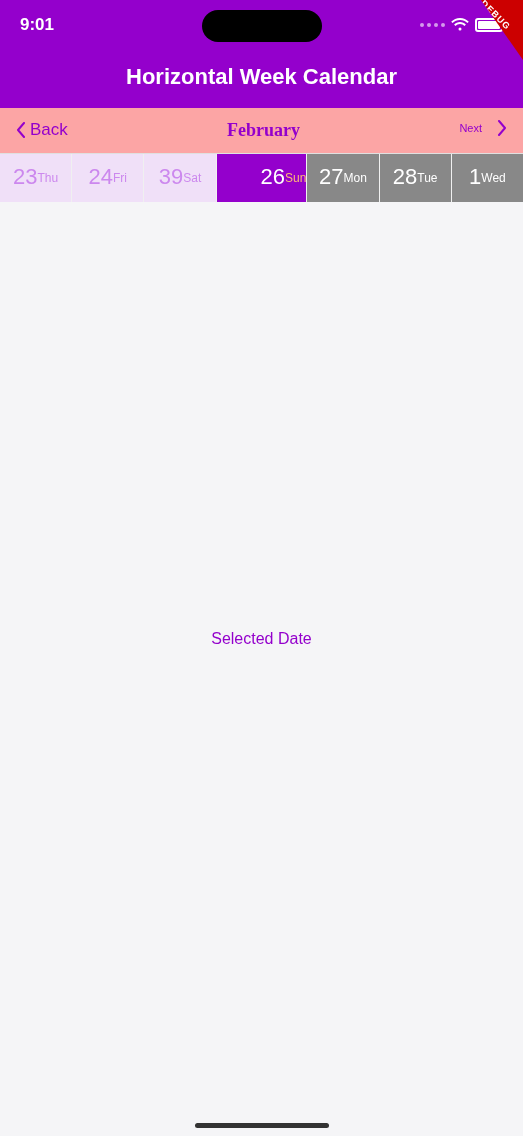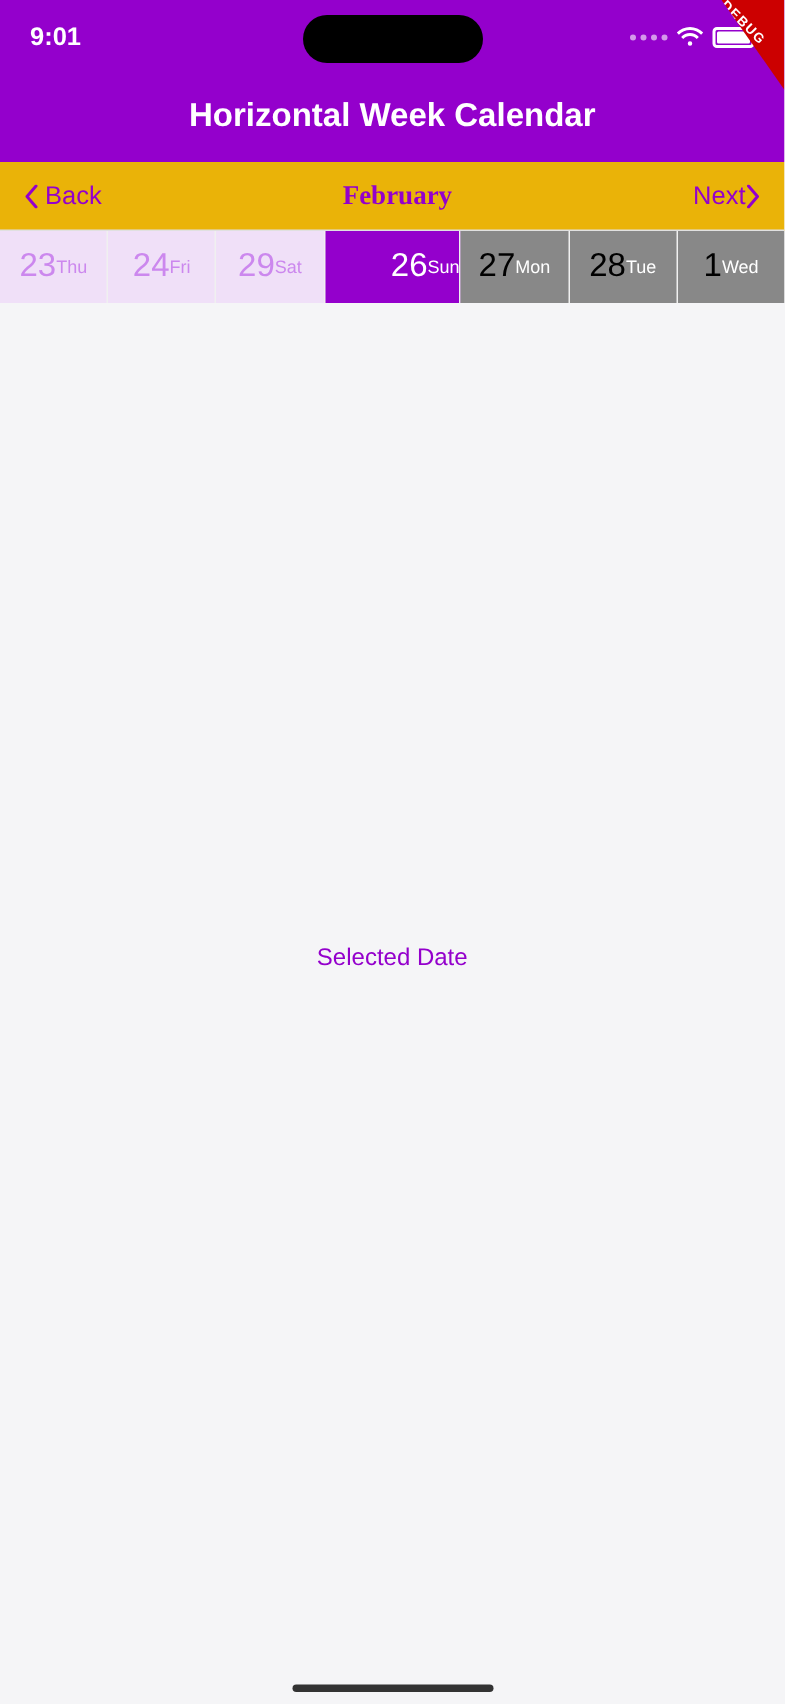--- a/index.html
+++ b/index.html
@@ -126,23 +126,23 @@
     }
 
     .app-title {
       color: white;
       font-size: 22px;
       font-weight: 600;
     }
 
     
     .nav-row {
-      background: #eab308;
-      display: flex;
-      align-items: center;
+      background: #fca5a5;
+      display: flex;
+      align-items: flex-start;
       justify-content: space-between;
       padding: 12px 16px;
       border-bottom: 1px solid #e0e0e0;
     }
 
     .nav-back {
       display: flex;
       align-items: center;
       gap: 4px;
       color: #9400cc;
@@ -153,23 +153,23 @@
     .nav-month {
       color: #9400cc;
       font-size: 18px;
       font-weight: 700;
       font-family: Liberation Serif, serif;
     }
 
     .nav-next {
       display: flex;
       align-items: center;
-      gap: 0;
-      color: #9400cc;
-      font-size: 17px;
+      gap: 15px;
+      color: #9400cc;
+      font-size: 11px;
       cursor: pointer;
     }
 
     
     .week-row {
       display: flex;
       background: white;
     }
 
     .day-cell {
@@ -213,29 +213,29 @@
     .day-cell.selected {
       background: #9400cc;
     }
 
     .day-cell.selected .day-number {
       color: white;
       margin-left: 44px;
     }
 
     .day-cell.selected .day-name {
-      color: #ffffff;
+      color: #fdba74;
     }
 
     .day-cell.future {
       background: #888888;
     }
 
     .day-cell.future .day-number {
-      color: #000000;
+      color: #ffffff;
     }
 
     .day-cell.future .day-name {
       color: white;
     }
 
     
     .main-content {
       background: #f5f5f7;
       flex: 1;
@@ -322,21 +322,21 @@
 <div class="week-row" id="week-row">
 <div class="day-cell light">
       <div class="day-number">23</div>
       <div class="day-name">Thu</div>
     </div>
     <div class="day-cell light">
       <div class="day-number">24</div>
       <div class="day-name">Fri</div>
     </div>
     <div class="day-cell light">
-      <div class="day-number">29</div>
+      <div class="day-number">39</div>
       <div class="day-name">Sat</div>
     </div>
     <div class="day-cell selected">
       <div class="day-number">26</div>
       <div class="day-name">Sun</div>
     </div>
     <div class="day-cell future">
       <div class="day-number">27</div>
       <div class="day-name">Mon</div>
     </div>

